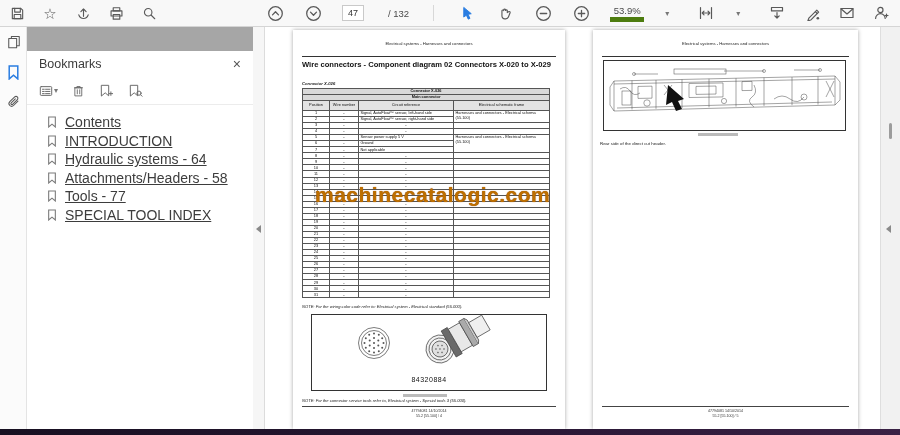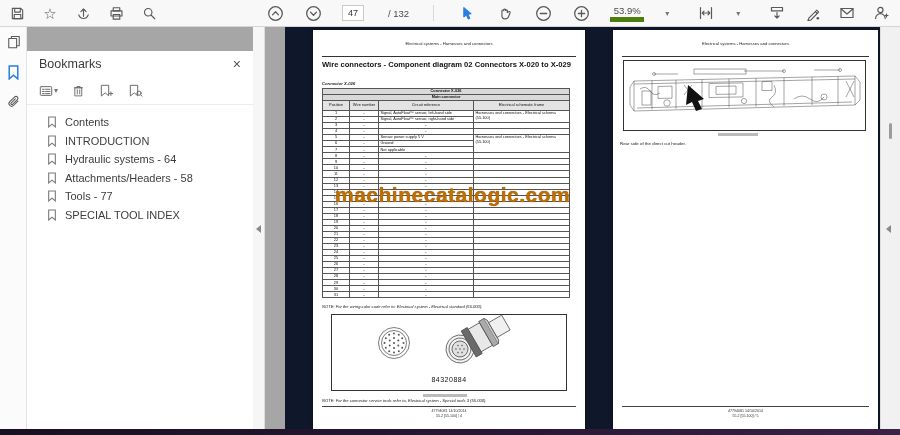--- a/index.html
+++ b/index.html
@@ -29,35 +29,35 @@
   
   .panel { position:absolute; top:38px; left:27px; width:226px; bottom:6px; background:#ffffff; z-index:30;margin-top:13px; }
   .panel-header { display:flex; align-items:center; height:26px; padding:0 12px; }
   .panel-title { font-size:12.5px; color:#3c3c3c; }
   .panel-close { margin-left:auto; font-size:14px; color:#555; cursor:pointer; line-height:14px; }
   .panel-toolbar { display:flex; align-items:center; gap:14px; height:28px; padding:0 12px; border-bottom:1px solid #ececec; color:#555; }
   .pt-btn { display:flex; align-items:center; cursor:pointer; }
   .bm-list { padding-top:8px; }
   .bm-item { display:flex; align-items:center; height:18.5px; padding-left:20px; cursor:pointer; }
   .bm-ribbon { margin-right:8px; display:flex; }
-  .bm-label { font-size:11px; color:#3d3d3d; white-space:nowrap; }
+  .bm-label { font-size:14px; color:#3d3d3d; white-space:nowrap;text-decoration:underline; }
 
   
   .collapse-strip { position:absolute; top:27px; left:253px; width:12px; bottom:6px; background:#f6f6f6; border-right:1px solid #dcdcdc; z-index:30; }
   .tri-left { position:absolute; top:198px; left:3px; width:0; height:0;
               border-top:4px solid transparent; border-bottom:4px solid transparent; border-right:5px solid #8a8a8a; cursor:pointer; }
 
   
   .scroll-strip { position:absolute; top:27px; right:0; width:20px; bottom:6px; background:#f1f1f1; border-left:1px solid #dedede; z-index:30; }
   .scroll-thumb { position:absolute; top:96px; left:8px; width:3px; height:16px; background:#9c9c9c; border-radius:2px; cursor:pointer; }
   .tri-left2 { position:absolute; top:198px; left:5px; width:0; height:0;
                border-top:4px solid transparent; border-bottom:4px solid transparent; border-right:5px solid #8a8a8a; cursor:pointer; }
 
   
-  .docarea { position:absolute; top:27px; left:265px; right:20px; bottom:6px; background:#0f172a; overflow:hidden; z-index:10;margin-left:20px; }
+  .docarea { position:absolute; top:27px; left:265px; right:20px; bottom:6px; background:#ffffff; overflow:hidden; z-index:10; }
   .page { position:absolute; top:3px; bottom:0; background:#ffffff; box-shadow:0 0 4px rgba(0,0,0,.35); }
   .page-left { left:28px; width:272px; }
   .page-right { left:328px; width:265px; }
 
   .run-header { position:absolute; top:11px; left:0; right:0; text-align:center; font-size:4.2px; color:#222; }
   .head-rule { position:absolute; top:26px; left:9px; right:9px; border-top:1px solid #333; }
   .doc-title { position:absolute; top:30px; left:9px; right:9px; font-size:7.6px; font-weight:bold; color:#111; line-height:9px; }
   .doc-sub { position:absolute; top:51px; left:9px; font-size:4.2px; font-style:italic; font-weight:bold; color:#222; }
 
   

